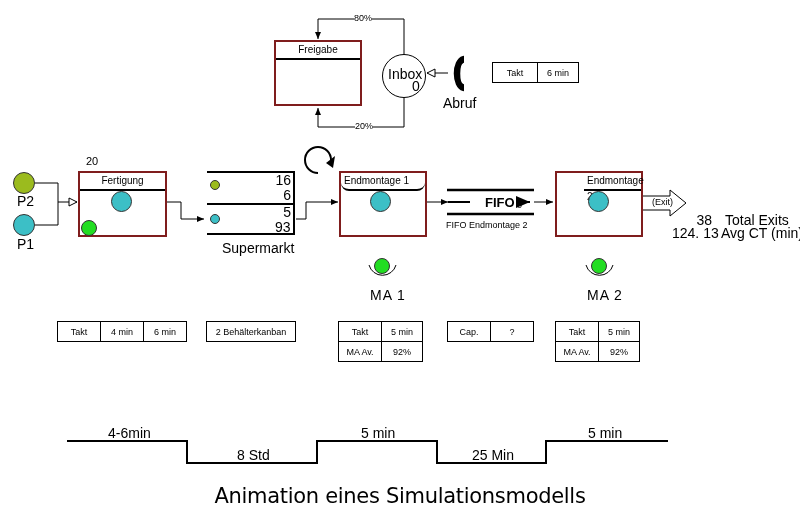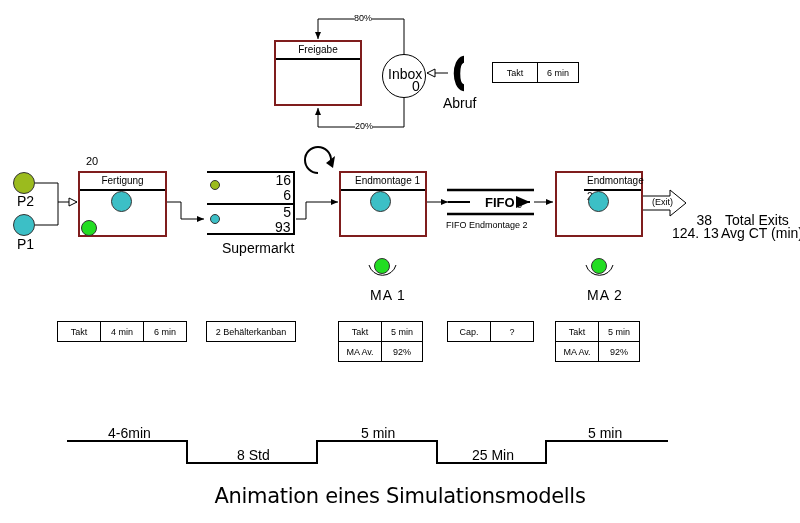--- a/index.html
+++ b/index.html
@@ -100,21 +100,21 @@
 </div>
 <div class="circle" style="left:210px;top:180px;width:10px;height:10px;background:#9bbb1e;"></div>
 <div class="circle" style="left:210px;top:214px;width:10px;height:10px;background:#3cbfc6;"></div>
 <span class="abs txt" style="left:275px;top:172px;width:16px;text-align:right;">16</span>
 <span class="abs txt" style="left:275px;top:187px;width:16px;text-align:right;">6</span>
 <span class="abs txt" style="left:275px;top:204px;width:16px;text-align:right;">5</span>
 <span class="abs txt" style="left:275px;top:219px;width:16px;">93</span>
 <span class="abs txt" style="left:222px;top:240px;">Supermarkt</span>
 
 <div class="box" style="left:339px;top:171px;width:88px;height:66px;">
-  <div class="hdr" style="text-align:left;padding-left:14px;">Endmontage  1</div>
+  <div class="hdr" style="text-align:left;padding-left:3px;border-radius:8px;">Endmontage  1</div>
 </div>
 <div class="circle" style="left:370px;top:191px;width:21px;height:21px;background:#3cbfc6;"></div>
 
 <span class="abs" style="left:472px;top:195px;font-size:13px;font-weight:bold;background:#fff;padding:0 1px;margin-left:12px;">FIFO</span>
 <span class="abs txt" style="left:517px;top:200px;font-size:9px;">0</span>
 <span class="abs txt" style="left:446px;top:220px;font-size:9px;">FIFO Endmontage 2</span>
 
 <div class="box" style="left:555px;top:171px;width:88px;height:66px;padding-left:27px;">
   <div class="hdr" style="text-align:left;padding-left:3px;">Endmontage  2</div>
 </div>

